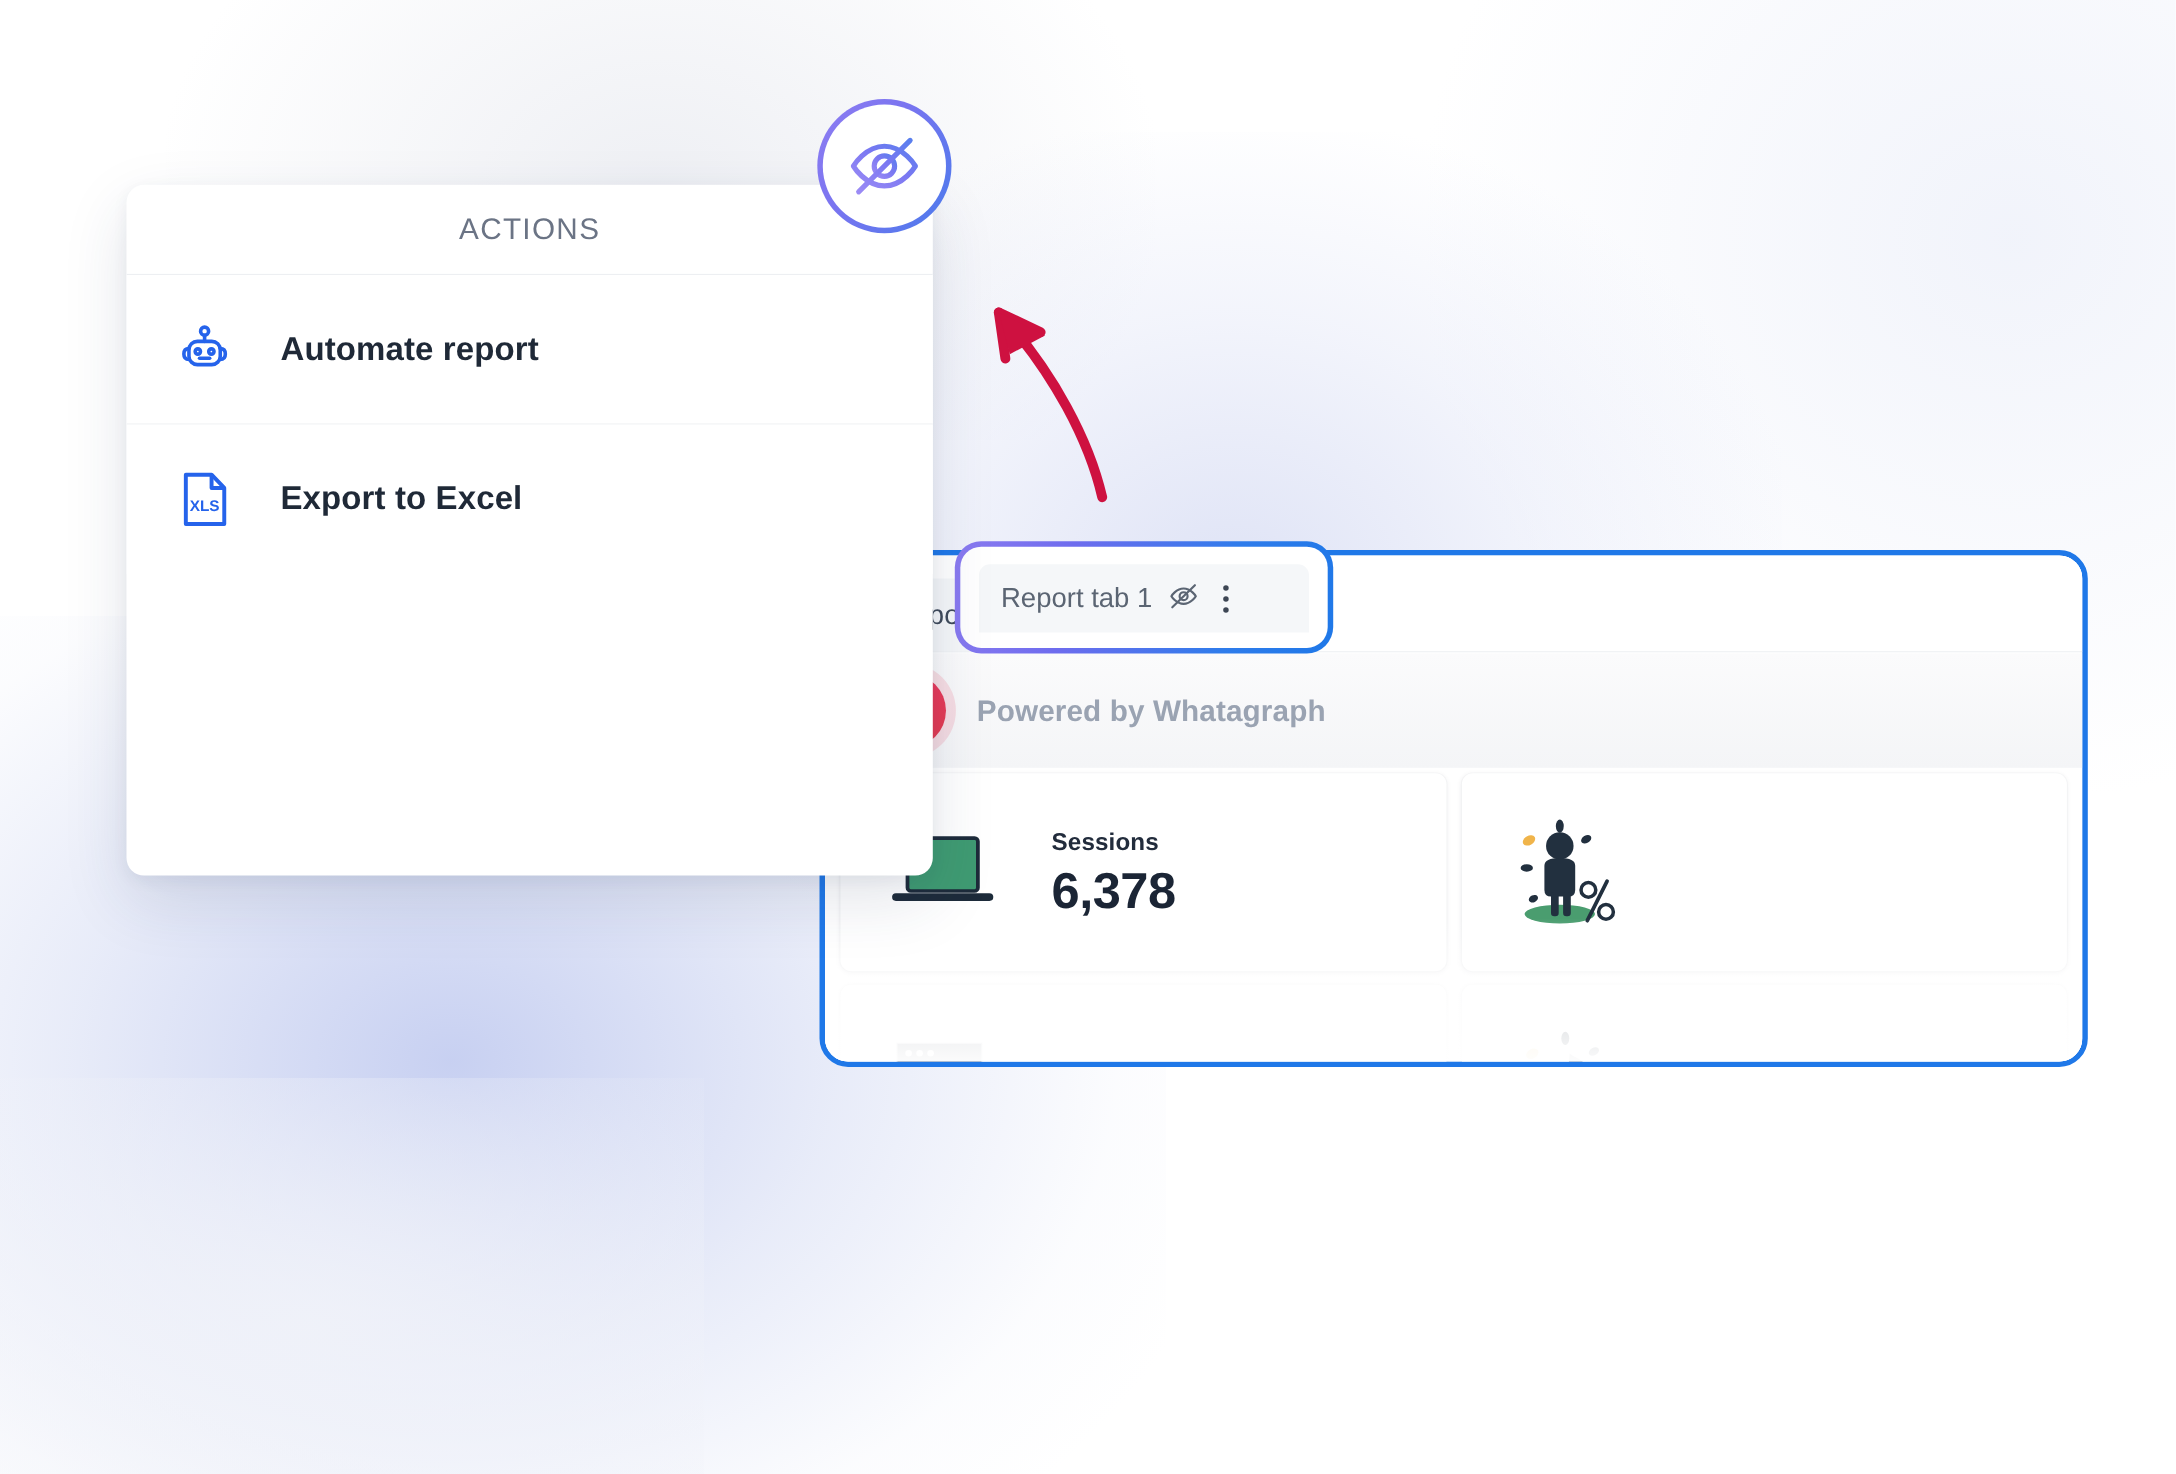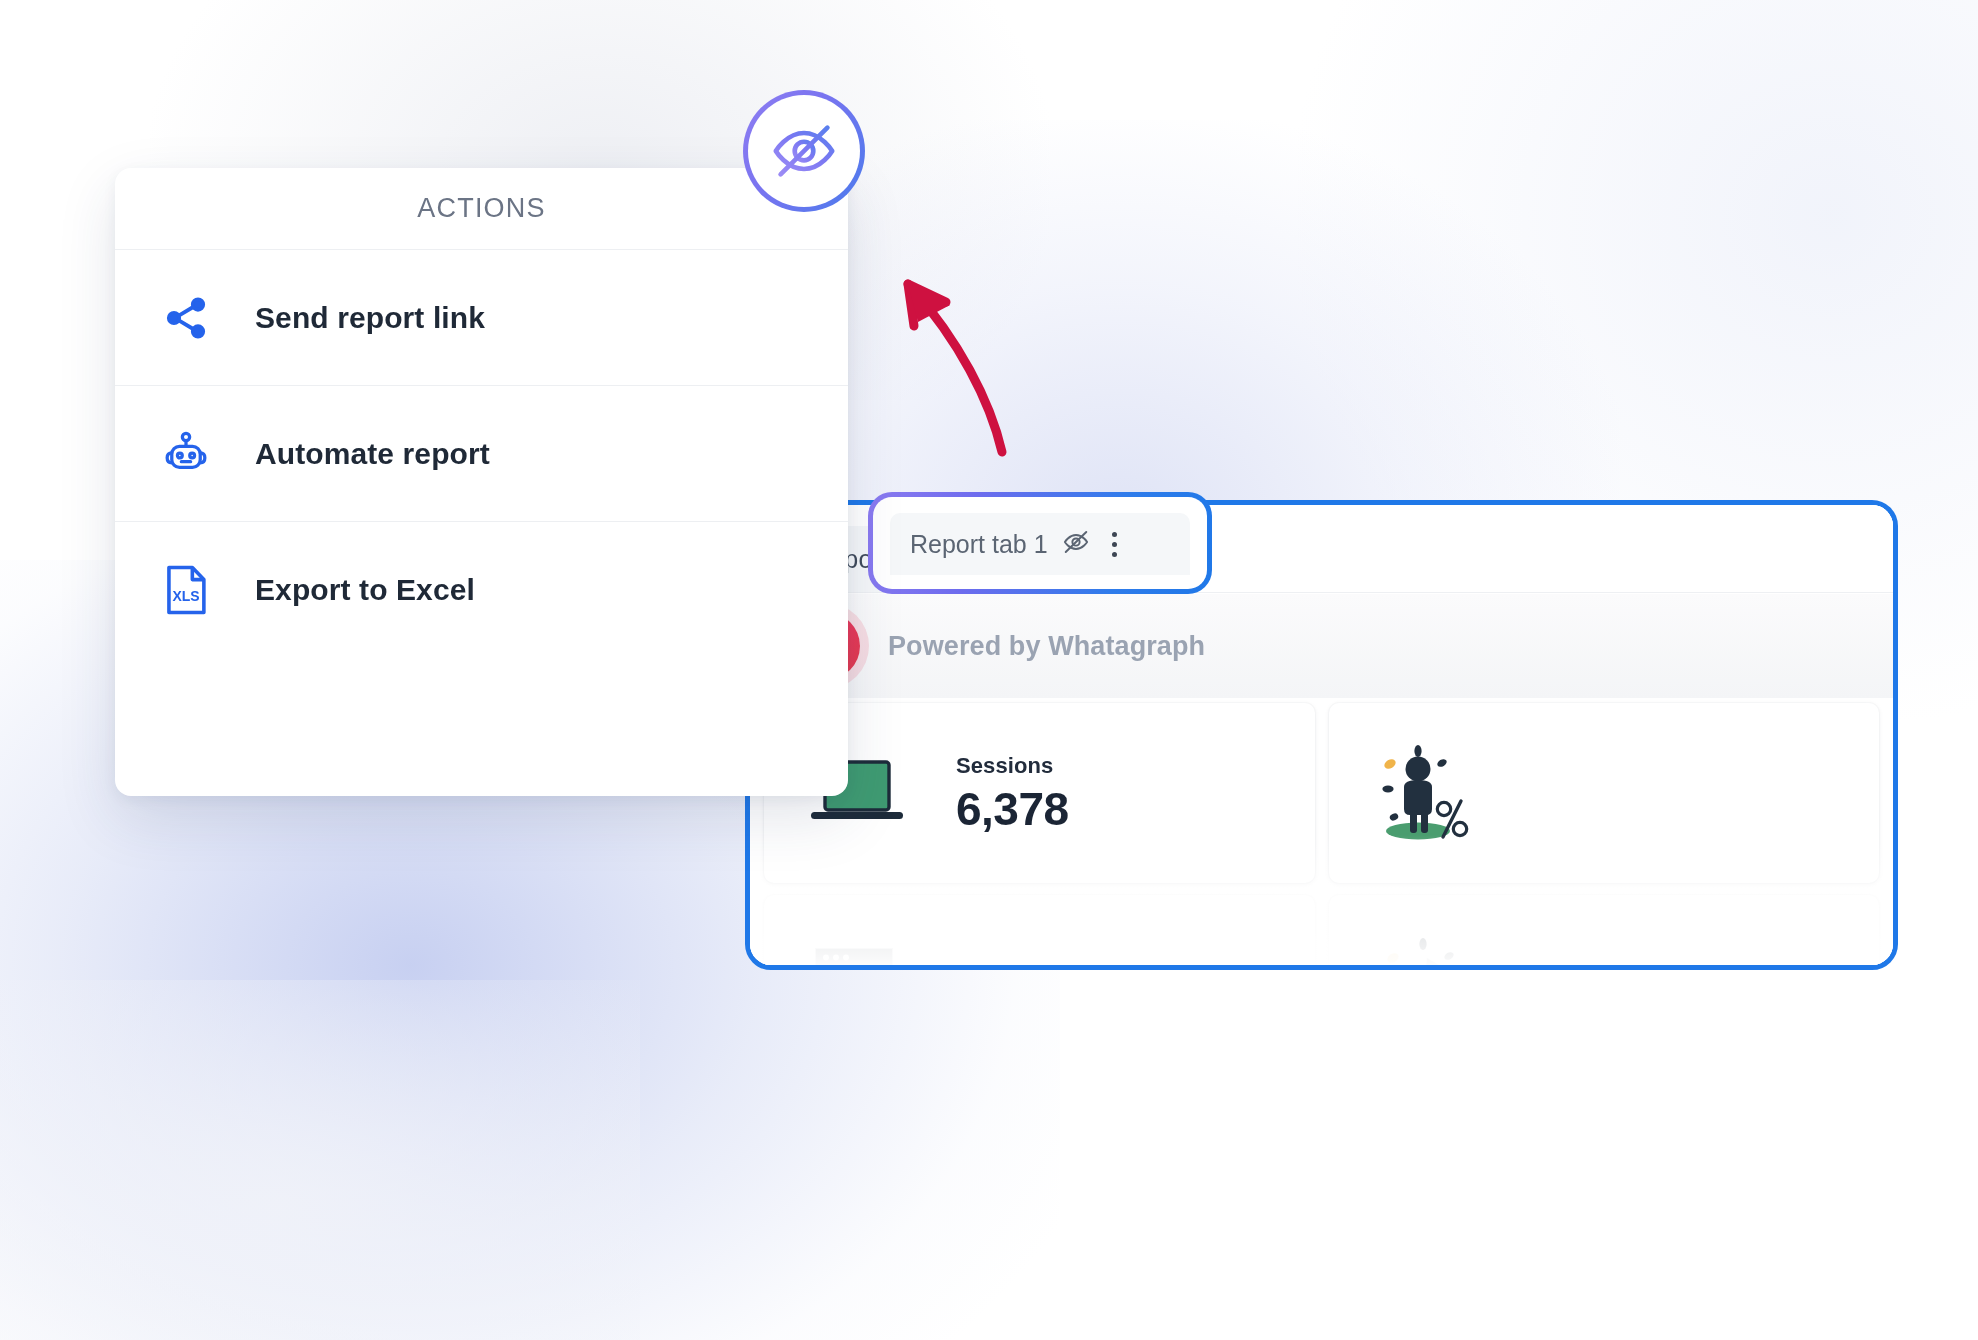--- a/index.html
+++ b/index.html
@@ -456,32 +456,20 @@
     <path d="M58 54 L 64 96" fill="none" stroke="#CE1140" stroke-width="9" stroke-linecap="round"></path>
     <path d="M58 54 L 100 75 L 68 92 Z" fill="#CE1140"></path>
   </svg>
 
   <div id="actions-panel">
 
     <div class="actions-header">
       <div class="actions-title">ACTIONS</div>
     </div>
 
-    <div class="action-row">
-      <div class="action-icon">
-        <svg width="48" height="48" viewBox="0 0 24 24" fill="none" stroke="#2563EB" stroke-width="1.9" stroke-linecap="round" stroke-linejoin="round">
-          <circle cx="18" cy="5.3" r="2.6" fill="#2563EB"></circle>
-          <circle cx="6" cy="12" r="2.6" fill="#2563EB"></circle>
-          <circle cx="18" cy="18.7" r="2.6" fill="#2563EB"></circle>
-          <line x1="8.4" y1="10.8" x2="15.6" y2="6.5"></line>
-          <line x1="8.4" y1="13.2" x2="15.6" y2="17.5"></line>
-        </svg>
-      </div>
-      <div class="action-label">Send report link</div>
-    </div>
 
     <div class="action-row">
       <div class="action-icon">
         <svg width="50" height="50" viewBox="0 0 26 26" fill="none" stroke="#2563EB" stroke-width="1.7" stroke-linecap="round" stroke-linejoin="round">
           <circle cx="13" cy="4.2" r="1.9"></circle>
           <line x1="13" y1="6.1" x2="13" y2="9"></line>
           <rect x="5.6" y="9" width="14.8" height="11" rx="4"></rect>
           <path d="M5.6 12.4 q-2.4 0 -2.4 2.6 t2.4 2.6"></path>
           <path d="M20.4 12.4 q2.4 0 2.4 2.6 t-2.4 2.6"></path>
           <circle cx="9.8" cy="13.8" r="1.25"></circle>

